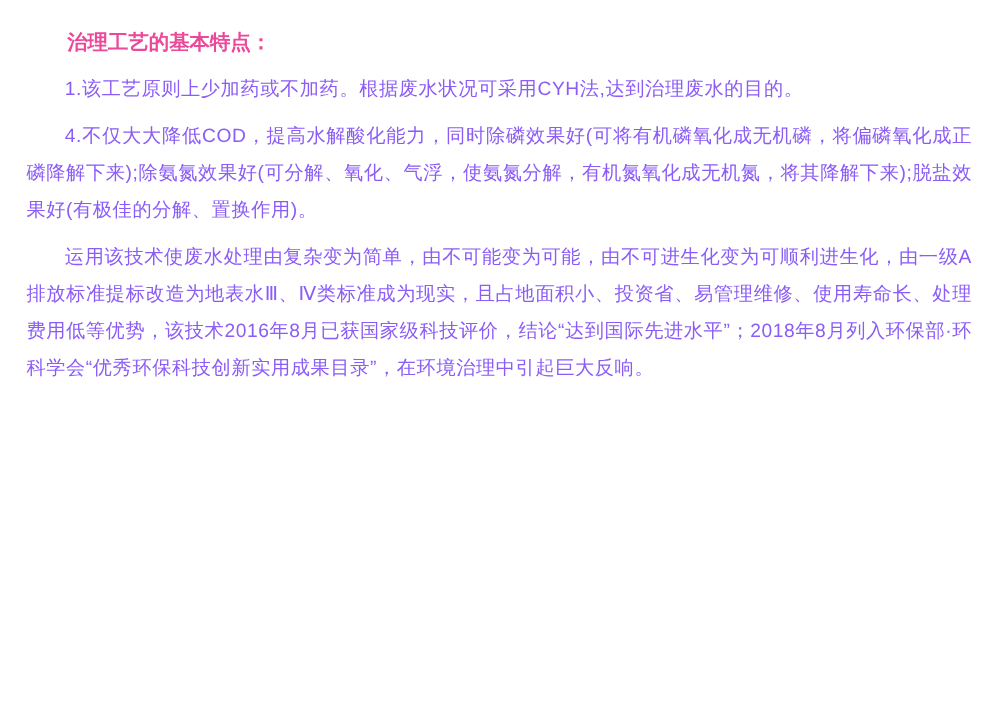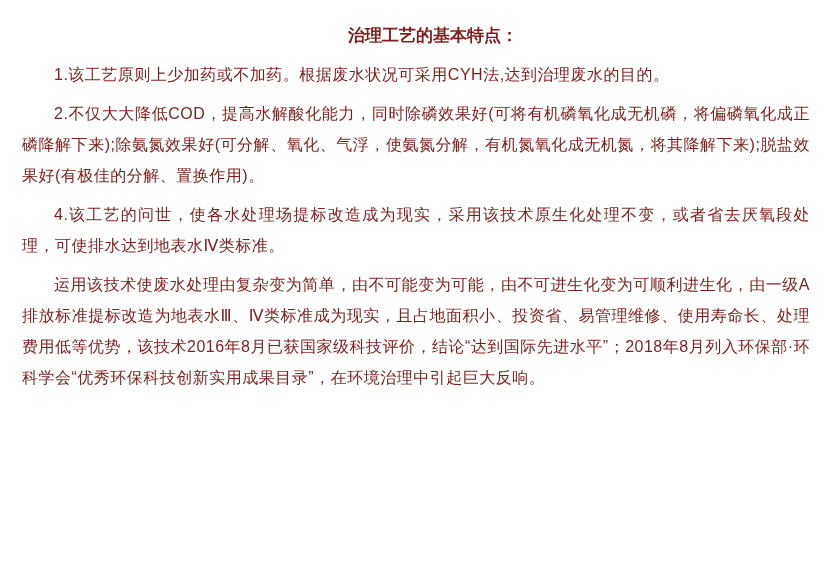--- a/index.html
+++ b/index.html
@@ -13,45 +13,43 @@
     overflow: hidden;
     font-family: "Liberation Sans", "DejaVu Sans", sans-serif;
     color: #333333;
   }
   .doc {
     padding: 10px 18px 10px 22px;
   }
   .doc-heading {
     font-size: 17px;
     font-weight: bold;
-    color: #7f1d1d;
+    color: #ec4899;
     text-indent: 2em;
     line-height: 31px;
     margin: 10px 0 8px 0;
-    text-align: center;
   }
   .doc-paragraph {
     font-size: 16px;
-    color: #7f1d1d;
+    color: #8b5cf6;
     text-indent: 2em;
     line-height: 31px;
     margin: 8px 0;
     text-align: justify;
     letter-spacing: 0.5px;
   }
 </style>
 </head>
 <body>
 
 <div class="doc">
   <h2 class="doc-heading">治理工艺的基本特点：</h2>
 
   <p class="doc-paragraph">1.该工艺原则上少加药或不加药。根据废水状况可采用CYH法,达到治理废水的目的。</p>
 
-  <p class="doc-paragraph">2.不仅大大降低COD，提高水解酸化能力，同时除磷效果好(可将有机磷氧化成无机磷，将偏磷氧化成正磷降解下来);除氨氮效果好(可分解、氧化、气浮，使氨氮分解，有机氮氧化成无机氮，将其降解下来);脱盐效果好(有极佳的分解、置换作用)。</p>
+  <p class="doc-paragraph">4.不仅大大降低COD，提高水解酸化能力，同时除磷效果好(可将有机磷氧化成无机磷，将偏磷氧化成正磷降解下来);除氨氮效果好(可分解、氧化、气浮，使氨氮分解，有机氮氧化成无机氮，将其降解下来);脱盐效果好(有极佳的分解、置换作用)。</p>
 
 
-  <p class="doc-paragraph">4.该工艺的问世，使各水处理场提标改造成为现实，采用该技术原生化处理不变，或者省去厌氧段处理，可使排水达到地表水Ⅳ类标准。</p>
 
 
 
   <p class="doc-paragraph">运用该技术使废水处理由复杂变为简单，由不可能变为可能，由不可进生化变为可顺利进生化，由一级A排放标准提标改造为地表水Ⅲ、Ⅳ类标准成为现实，且占地面积小、投资省、易管理维修、使用寿命长、处理费用低等优势，该技术2016年8月已获国家级科技评价，结论“达到国际先进水平”；2018年8月列入环保部·环科学会“优秀环保科技创新实用成果目录”，在环境治理中引起巨大反响。</p>
 </div>
 
 </body></html>

